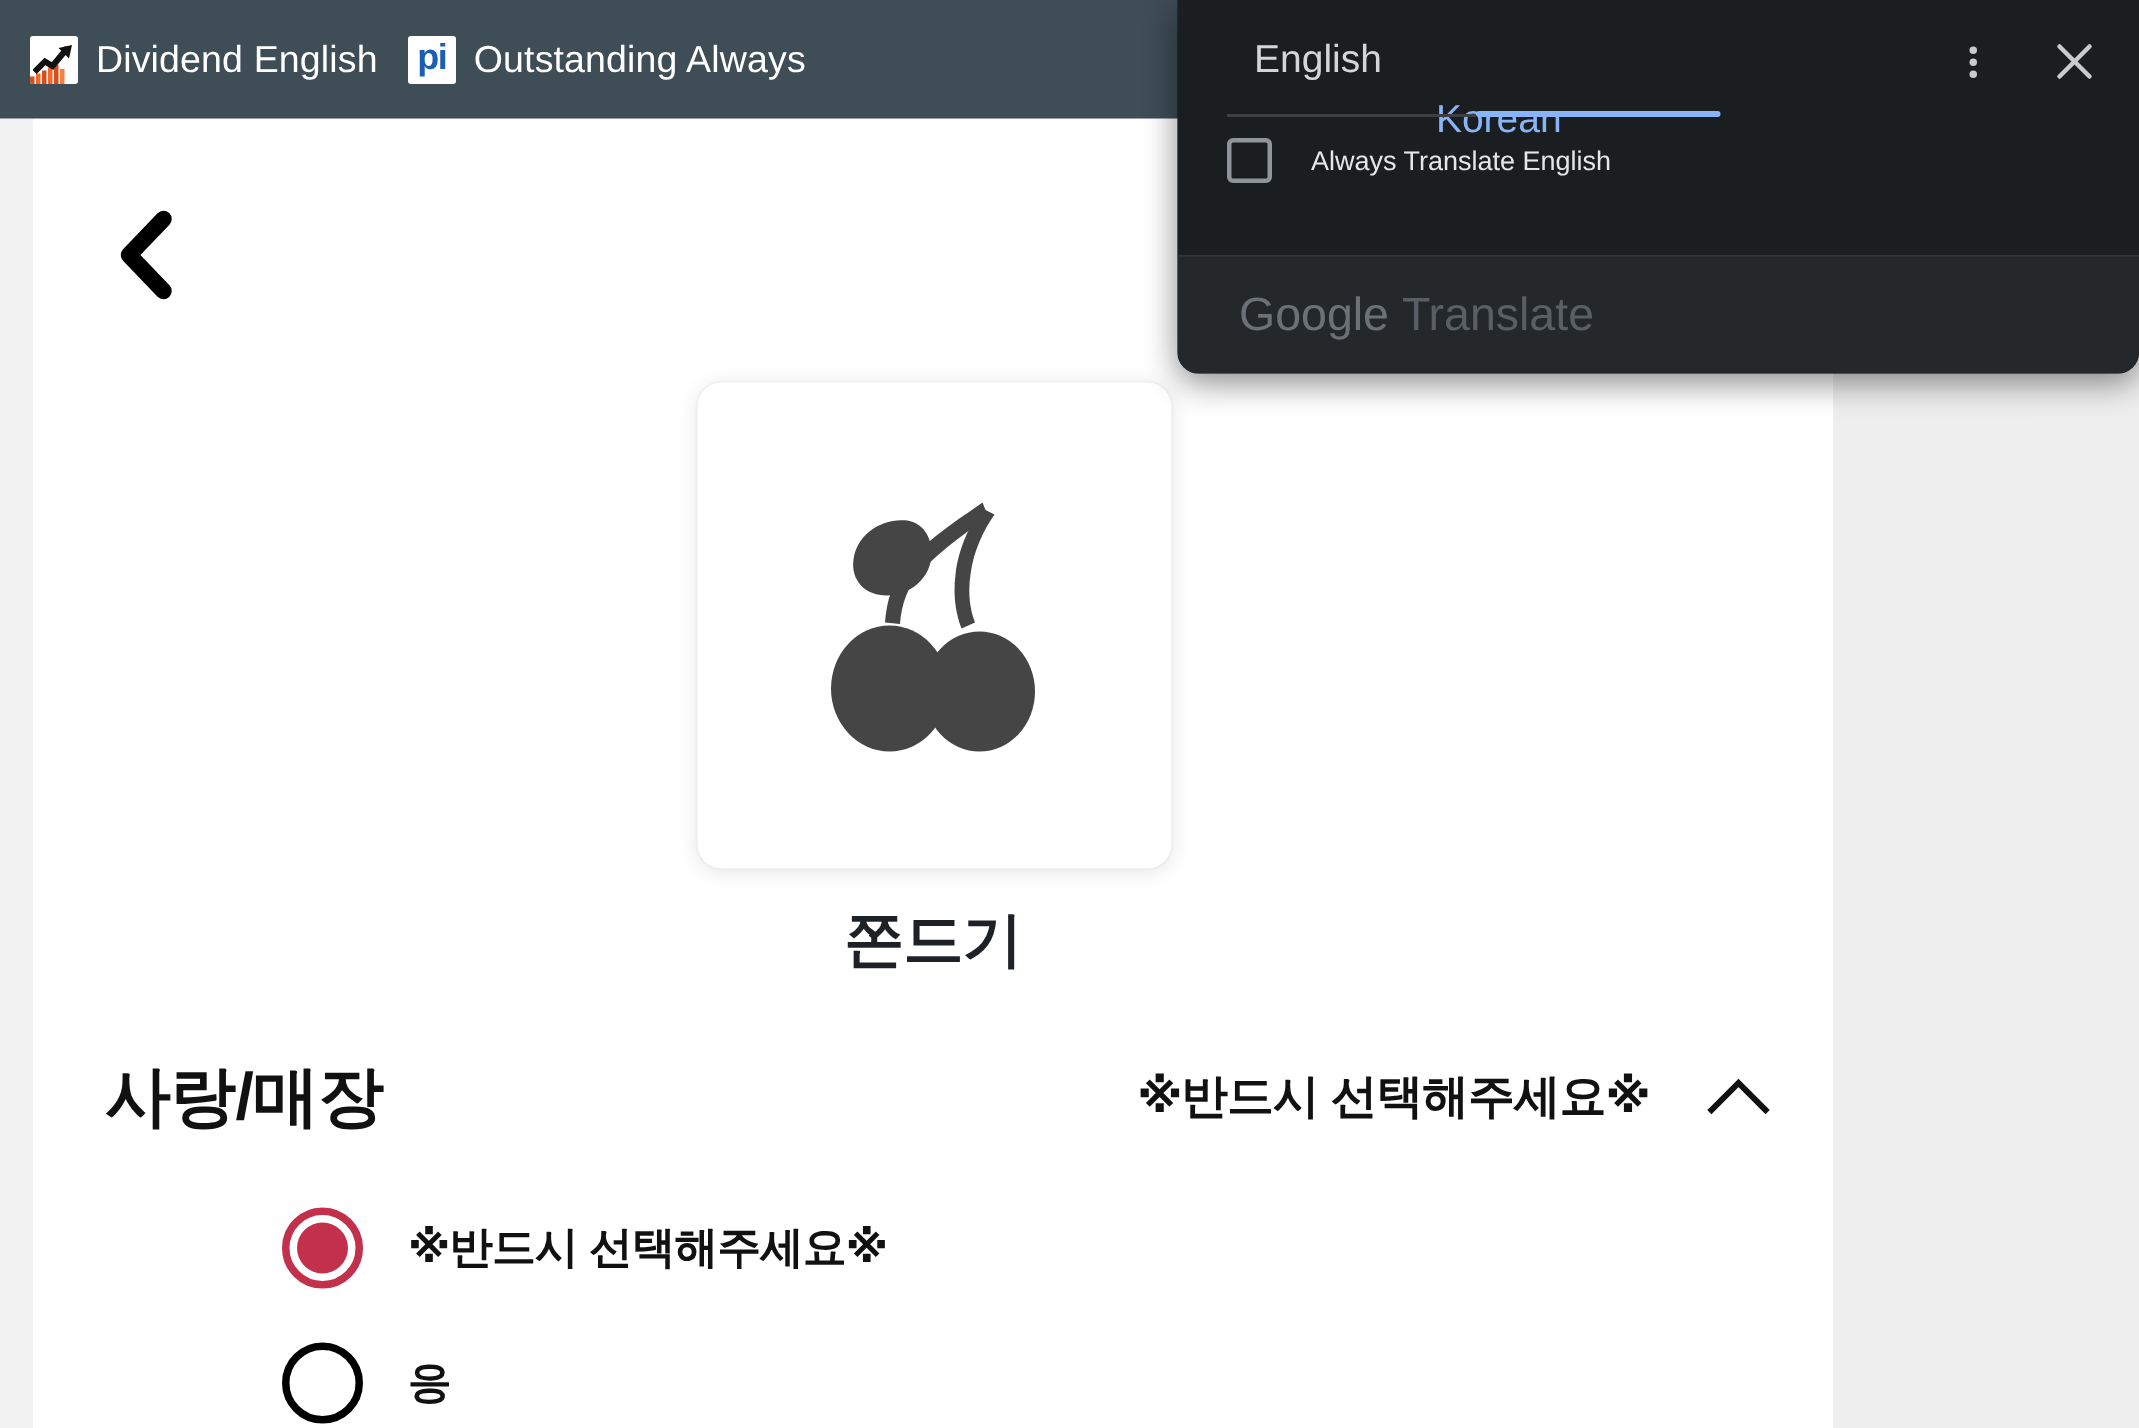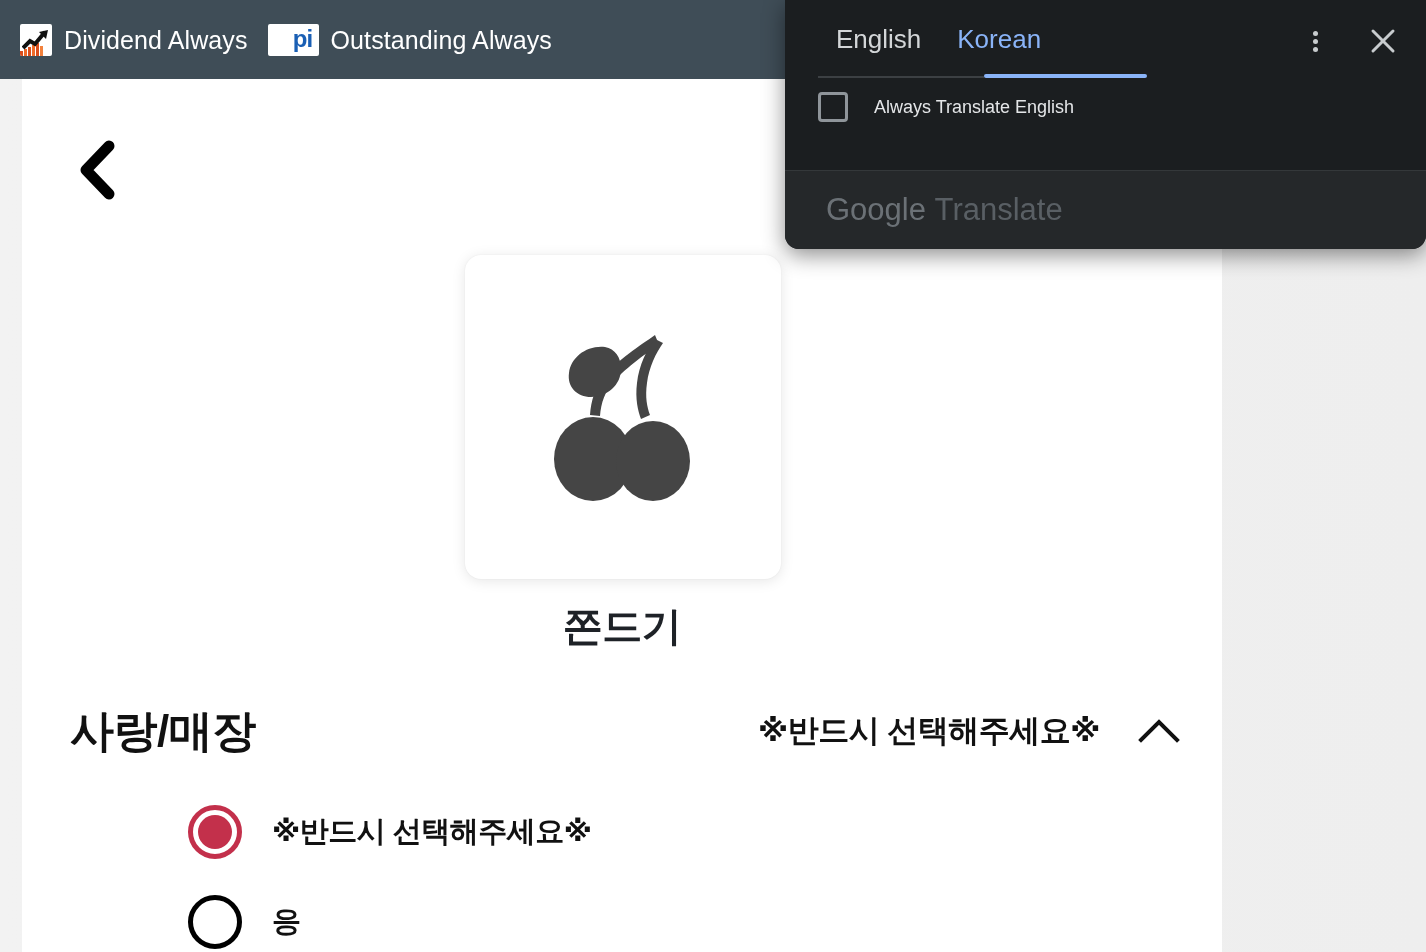--- a/index.html
+++ b/index.html
@@ -79,21 +79,21 @@
   .fav-dividend .bars i:nth-child(5){height: 13px;background:#d94d1c;}
   .fav-dividend .bars i:nth-child(6){height: 10px;background:#f2813d;}
   .fav-dividend .arrow {
     position: absolute;
     left: 2px; top: 4px; width: 28px; height: 22px;
   }
 
   
   .fav-pi {
     background: #ffffff;
-    display: flex; align-items: center; justify-content: center; padding-left: 19px;
+    display: flex; align-items: center; justify-content: center;
   }
   .fav-pi span {
     color: #1a5fb4;
     font-weight: bold;
     font-size: 24px;
     line-height: 24px;
     letter-spacing: -1px;
     font-family: "Liberation Sans", sans-serif;
     transform: translateY(-1px);
   }
@@ -268,21 +268,21 @@
   }
   .tp-tab {
     position: relative;
     font-size: 26px;
     line-height: 32px;
     padding: 0 18px 14px 18px;
     cursor: pointer;
     white-space: nowrap;
   }
   .tp-tab.inactive { color: #d3d6d8; }
-  .tp-tab.active { color: #8ab4f8; }
+  .tp-tab.active { color: #8ab4f8; margin-top: 40px; }
   .tp-tab-underline {
     position: absolute;
     left: 33px;
     top: 76px;
     height: 2px;
     background: #3c4043;
     width: 166px;
   }
   .tp-tab-underline-active {
     position: absolute;
@@ -375,21 +375,21 @@
             <i></i>
             <i></i>
             <i></i>
             <i></i>
           </span>
         <svg class="arrow" viewBox="0 0 28 22" xmlns="http://www.w3.org/2000/svg" aria-hidden="true">
           <polyline points="1,20 8,13 13,16 23,4" fill="none" stroke="#111111" stroke-width="4"></polyline>
           <polygon points="26,2 17,4 24,11" fill="#111111"></polygon>
         </svg>
       </span>
-      <span class="bm-label">Dividend Always</span>
+      <span class="bm-label">Dividend English</span>
     </div>
 
     <div class="bm-item">
       <span class="bm-icon fav-pi">
         <span>pi</span>
       </span>
       <span class="bm-label">Outstanding Always</span>
     </div>
 
   </div>

